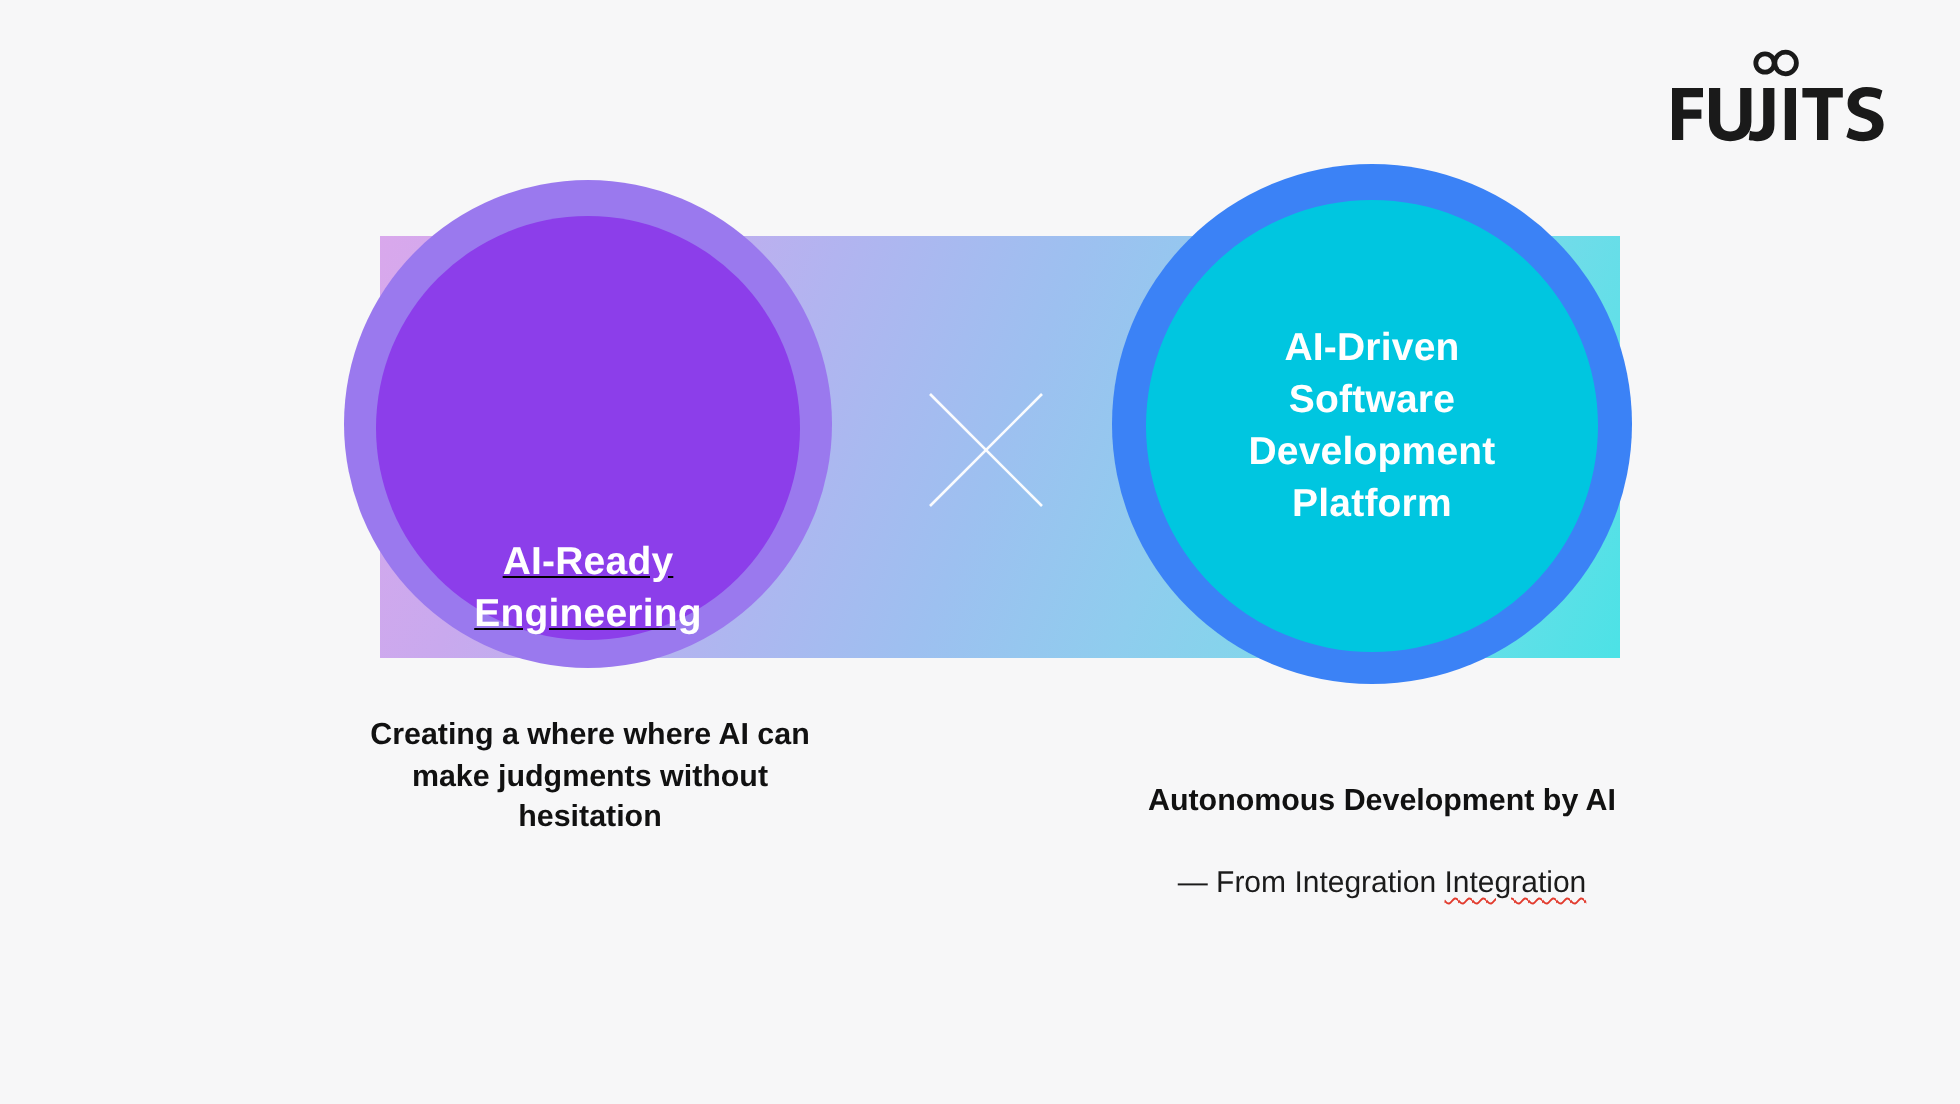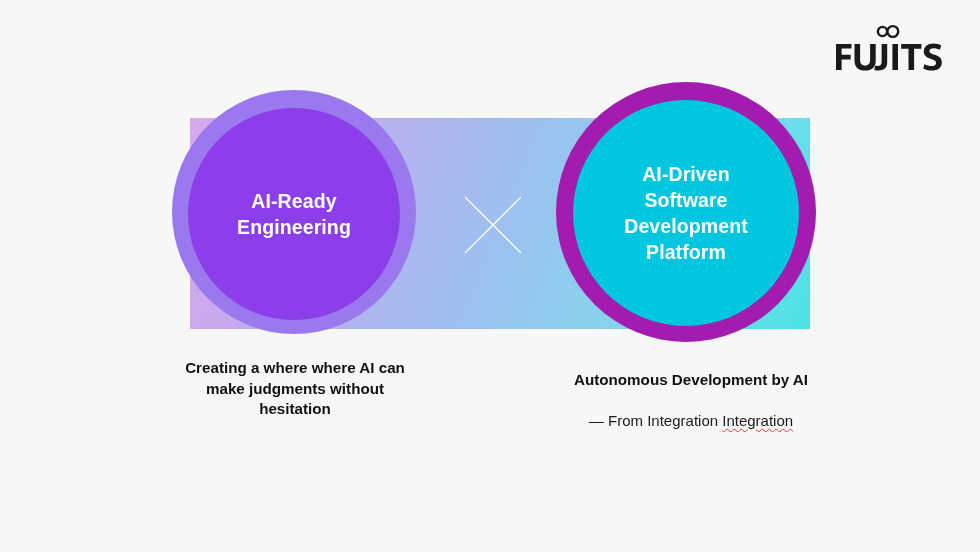--- a/index.html
+++ b/index.html
@@ -72,31 +72,32 @@
   }
   #circle-left-inner {
     position: absolute;
     left: 16px;
     top: 18px;
     width: 212px;
     height: 212px;
     border-radius: 50%;
     background: #8c3eea;
     display: flex;
-    align-items: center;
+    align-items: flex-end;
     justify-content: center;
+    text-decoration: underline;
   }
 
   
   #circle-right-outer {
     left: 556px;
     top: 82px;
     width: 260px;
     height: 260px;
-    background: #a21caf;
+    background: #3b82f6;
   }
   #circle-right-inner {
     position: absolute;
     left: 17px;
     top: 18px;
     width: 226px;
     height: 226px;
     border-radius: 50%;
     background: #00c6e0;
     display: flex;
@@ -131,21 +132,21 @@
     text-align: center;
     color: #141414;
   }
   #caption-left {
     left: 152px;
     top: 358px;
     width: 286px;
   }
   #caption-right {
     left: 546px;
-    top: 370px;
+    top: 391px;
     width: 290px;
   }
   .caption-head {
     font-weight: bold;
     font-size: 15.2px;
     line-height: 20.5px;
     white-space: pre-line;
     color: #111111;
   }
   .caption-sub {

